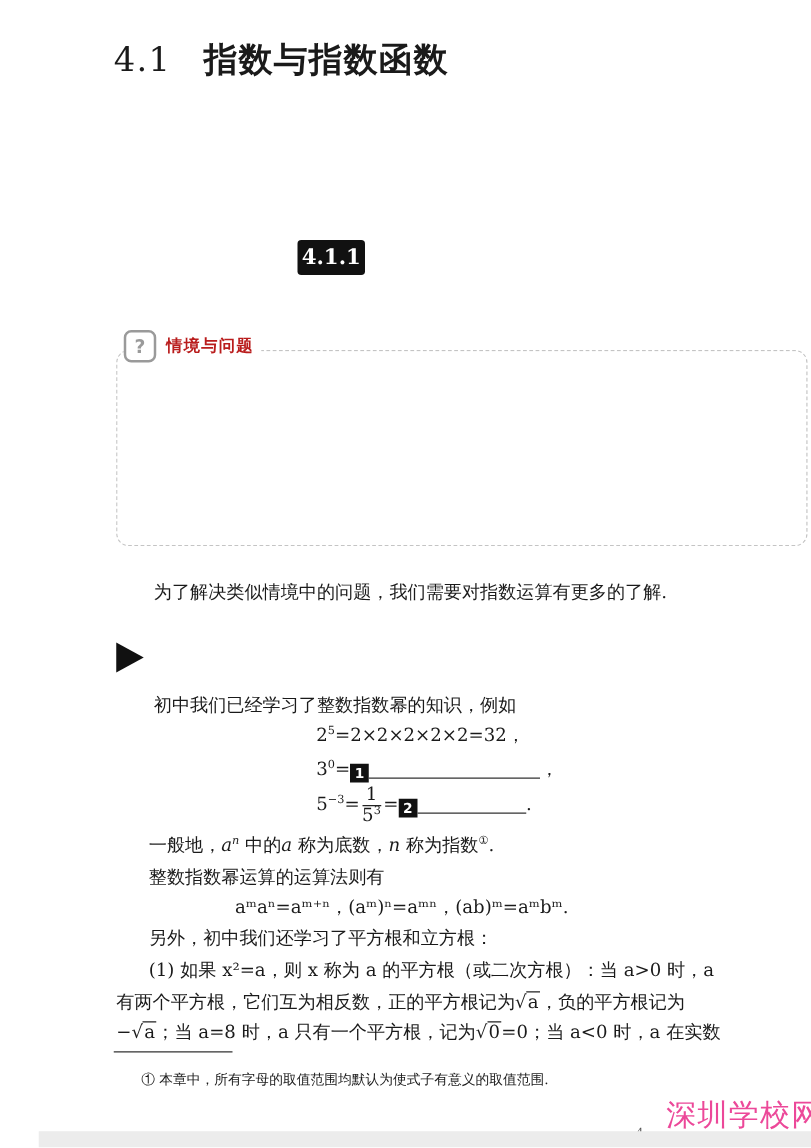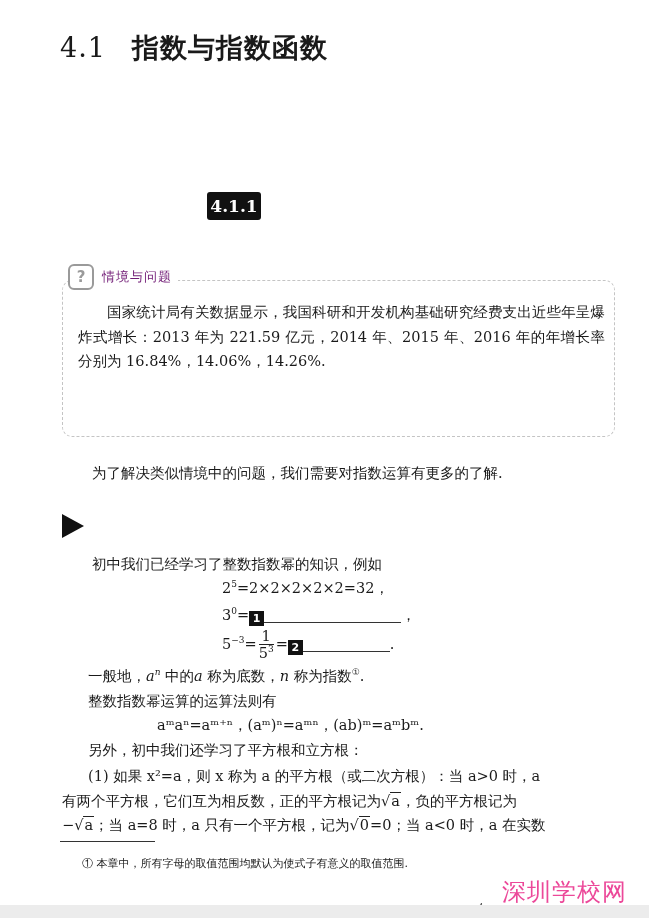--- a/index.html
+++ b/index.html
@@ -1,21 +1,21 @@
 <!DOCTYPE html>
 <html><head>
 <meta charset="utf-8">
 <style>
   html, body { margin: 0; padding: 0; }
   body {
     width: 649px; height: 918px; position: relative; overflow: hidden;
     background: #ffffff; color: #1a1a1a;
     font-family: "DejaVu Serif", "Liberation Serif", serif;
   }
-  .abs { position: absolute; }
+  .abs { position: absolute; margin-left: 31px; }
   .chapter-title {
     left: 60px; top: 30px; font-size: 27px; font-weight: bold; letter-spacing: 1px;
     font-family: "DejaVu Serif", serif; white-space: nowrap;
   }
   .chapter-title .num { font-weight: normal; margin-right: 26px; }
 
   .section-banner { left: 207px; top: 192px; height: 30px; width: 272px; }
   .section-badge {
     position: absolute; left: 0; top: 0; height: 28px; width: 54px;
     background: #111; color: #fff; font-weight: bold; font-size: 17px;
@@ -34,21 +34,21 @@
     left: 62px; top: 280px; width: 553px; height: 157px;
     border: 1px dashed #c4c4c4; border-radius: 10px; box-sizing: border-box;
   }
   .situation-header { left: 68px; top: 264px; display: flex; align-items: center; background: #fff; padding-right: 6px; }
   .situation-icon {
     width: 26px; height: 26px; border: 2px solid #9a9a9a; border-radius: 6px;
     display: flex; align-items: center; justify-content: center;
     color: #9a9a9a; font-weight: bold; font-size: 15px; box-sizing: border-box;
     font-family: "DejaVu Sans", sans-serif;
   }
-  .situation-label { margin-left: 8px; font-size: 13px; color: #701a75; letter-spacing: 1px; }
+  .situation-label { margin-left: 8px; font-size: 13px; color: #b91c1c; letter-spacing: 1px; font-weight: bold; }
   .situation-text {
     left: 78px; top: 300px; width: 527px; font-size: 14.5px; line-height: 24.5px;
     text-align: justify; font-family: "DejaVu Serif", serif;
   }
   .situation-text p { margin: 0; text-indent: 2em; }
 
   .intro-line { left: 92px; top: 464px; font-size: 14.5px; white-space: nowrap; }
 
   .subsection-header { left: 62px; top: 514px; height: 24px; width: 145px; }
   .sub-arrow {
@@ -96,21 +96,20 @@
 <div class="abs section-banner">
   <div class="section-badge">4.1.1</div>
 </div>
 
 <div class="abs situation-box"></div>
 <div class="abs situation-header">
   <div class="situation-icon">?</div>
   <span class="situation-label">情境与问题</span>
 </div>
 <div class="abs situation-text">
-  <p>国家统计局有关数据显示，我国科研和开发机构基础研究经费支出近些年呈爆炸式增长：2013 年为 221.59 亿元，2014 年、2015 年、2016 年的年增长率分别为 16.84%，14.06%，14.26%.</p>
 </div>
 
 <div class="abs body-text intro-line">为了解决类似情境中的问题，我们需要对指数运算有更多的了解.</div>
 
 <div class="abs subsection-header">
   <div class="sub-arrow"></div>
 </div>
 
 <div class="abs body-text" style="left:92px; top:555px;">初中我们已经学习了整数指数幂的知识，例如</div>
 

